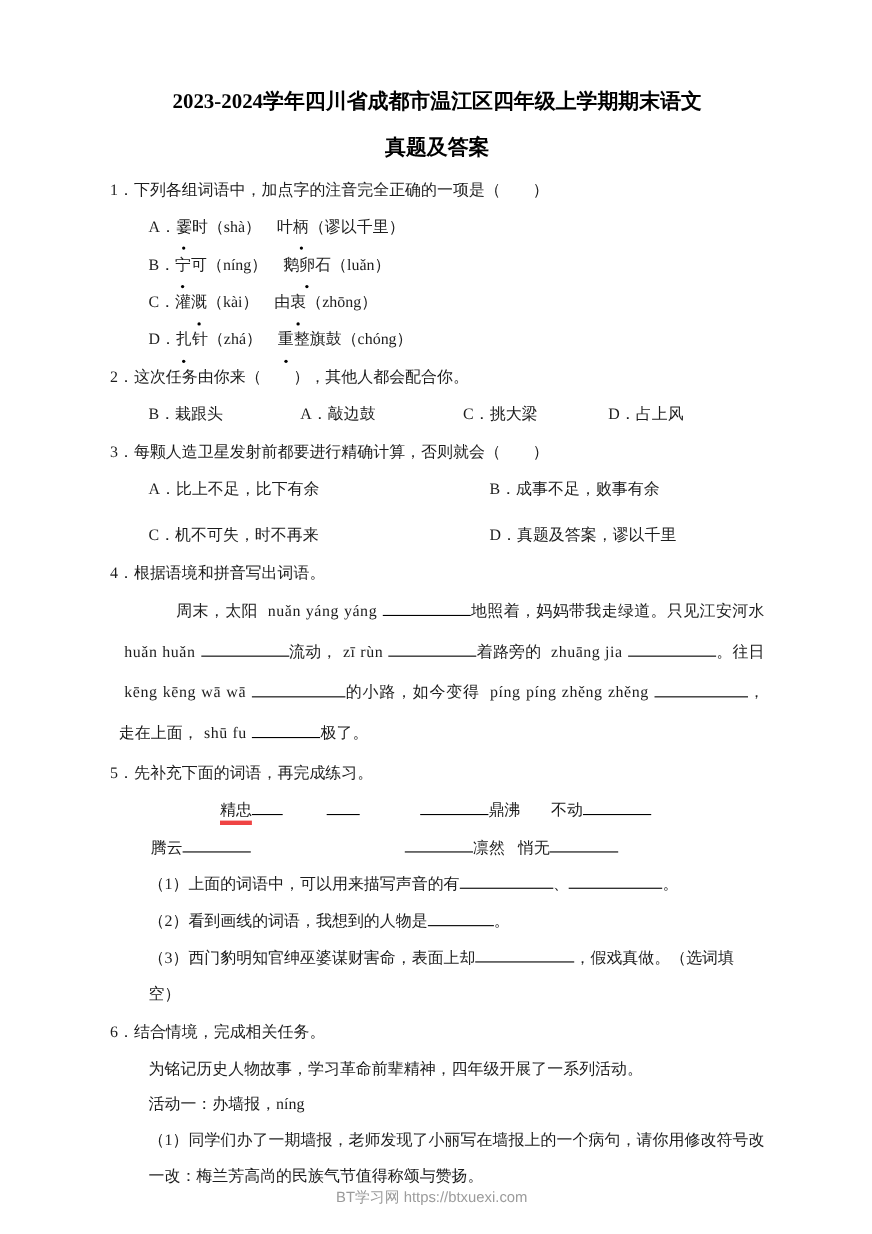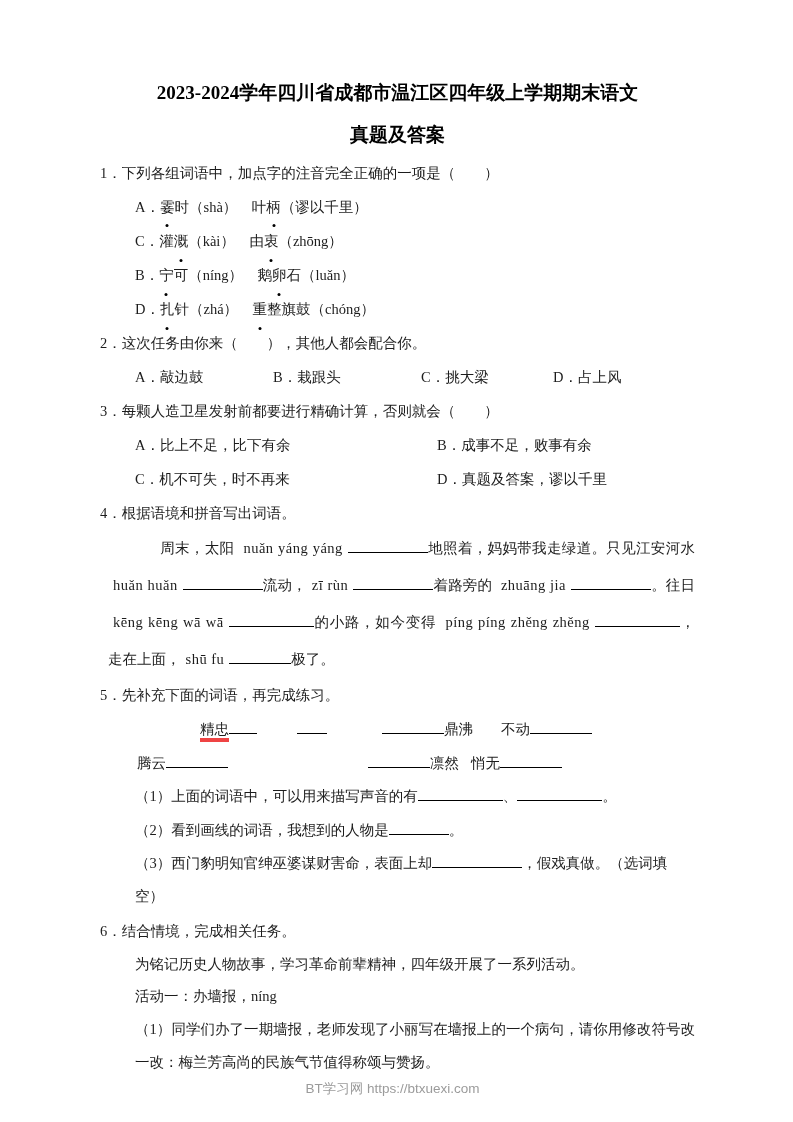--- a/index.html
+++ b/index.html
@@ -12,21 +12,21 @@
     position:absolute;inset:0;
     padding:72px 98px 0 100px;
     box-sizing:border-box;
     font-size:14.5px;
   }
   .title{text-align:center;font-weight:bold;font-size:19px;line-height:2.2;color:#000;}
   .stem{line-height:2.35;}
   .opts-col{padding-left:35px;}
   .opt{line-height:2.35;}
   .opts-row{padding-left:35px;line-height:2.35;display:grid;grid-template-columns:138px 148px 132px auto;}
-  .opts-grid{padding-left:35px;line-height:2.35;display:grid;grid-template-columns:302px auto;}
+  .opts-grid{padding-left:35px;line-height:2.35;display:grid;grid-template-columns:302px auto;gap:8px;}
   .para{
     padding-left:8px;line-height:2.55;text-align:justify;text-indent:3.6em;
   }
   .pinyin{margin:0 5px;letter-spacing:0.5px;}
   .blank{display:inline-block;border-bottom:1px solid #000;height:0.95em;vertical-align:baseline;}
   .b28{width:28px;} .b30{width:30px;} .b60{width:60px;} .b62{width:62px;}
   .b80{width:80px;} .b85{width:85px;} .b90{width:90px;}
   .ml12{margin-left:12px;} .ml28{margin-left:28px;} .ml40{margin-left:40px;}
   .ml55{margin-left:55px;} .ml140{margin-left:140px;}
   .fill-row{line-height:2.35;white-space:nowrap;}
@@ -53,31 +53,31 @@
 
   <div class="title">
     <div>2023-2024学年四川省成都市温江区四年级上学期期末语文</div>
     <div>真题及答案</div>
   </div>
 
   <section>
     <div class="stem">1．下列各组词语中，加点字的注音完全正确的一项是（　　）</div>
     <div class="opts-col">
       <div class="opt"><span>A．</span><span class="dot">霎</span><span>时（shà）　叶</span><span class="dot">柄</span><span>（谬以千里）</span></div>
+      <div class="opt"><span>B．</span><span class="dot">宁</span><span>可（níng）　鹅</span><span class="dot">卵</span><span>石（luǎn）</span></div>
       <div class="opt"><span>C．灌</span><span class="dot">溉</span><span>（kài）　由</span><span class="dot">衷</span><span>（zhōng）</span></div>
-      <div class="opt"><span>B．</span><span class="dot">宁</span><span>可（níng）　鹅</span><span class="dot">卵</span><span>石（luǎn）</span></div>
       <div class="opt"><span>D．</span><span class="dot">扎</span><span>针（zhá）　</span><span class="dot">重</span><span>整旗鼓（chóng）</span></div>
     </div>
   </section>
 
   <section>
     <div class="stem">2．这次任务由你来（　　），其他人都会配合你。</div>
     <div class="opts-row">
+      <span>B．栽跟头</span>
       <span>A．敲边鼓</span>
-      <span>B．栽跟头</span>
       <span>C．挑大梁</span>
       <span>D．占上风</span>
     </div>
   </section>
 
   <section>
     <div class="stem">3．每颗人造卫星发射前都要进行精确计算，否则就会（　　）</div>
     <div class="opts-grid">
       <span>A．比上不足，比下有余</span>
       <span>B．成事不足，败事有余</span>

